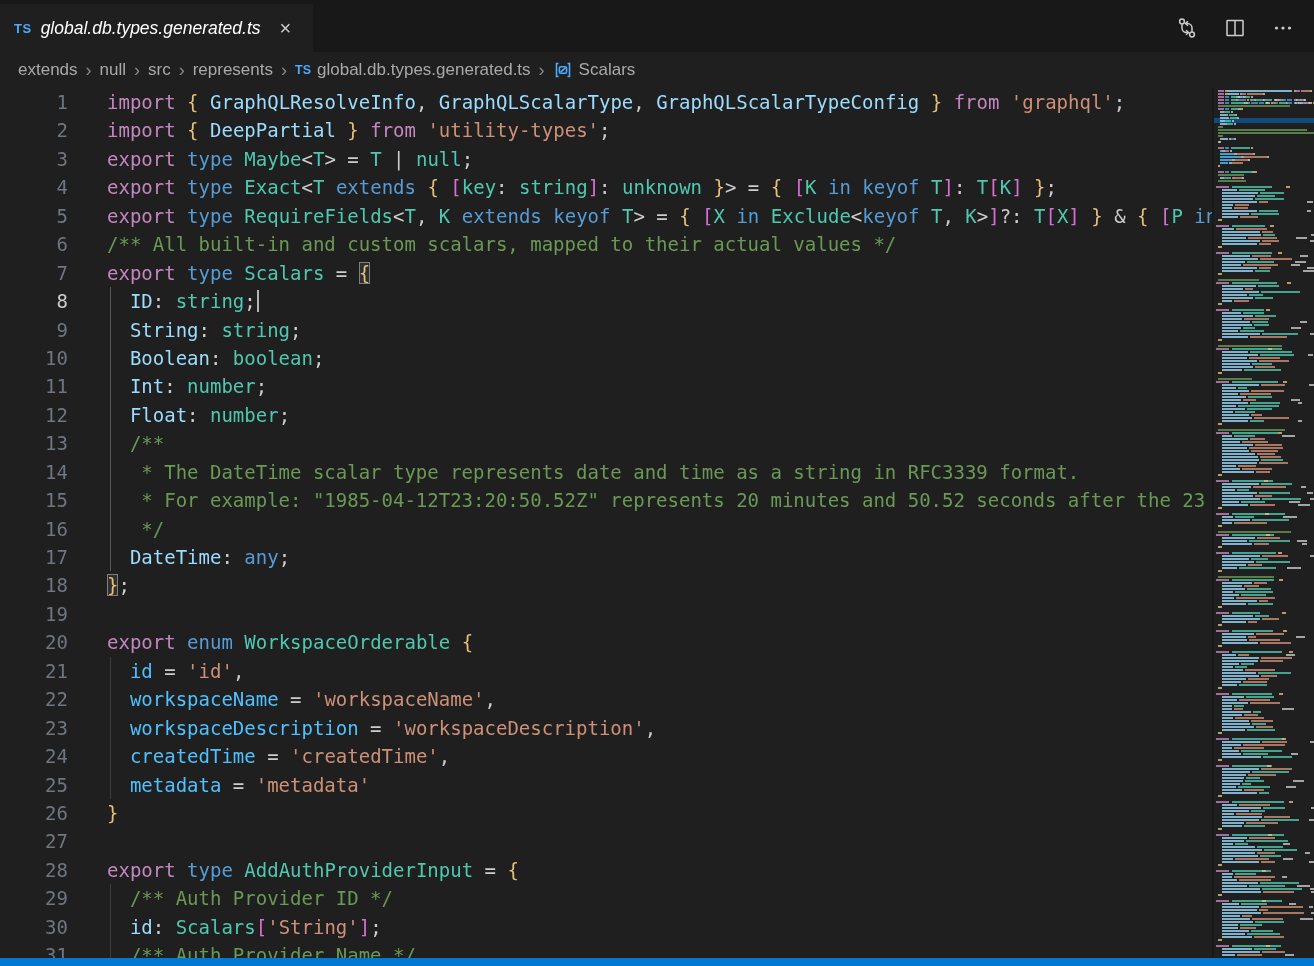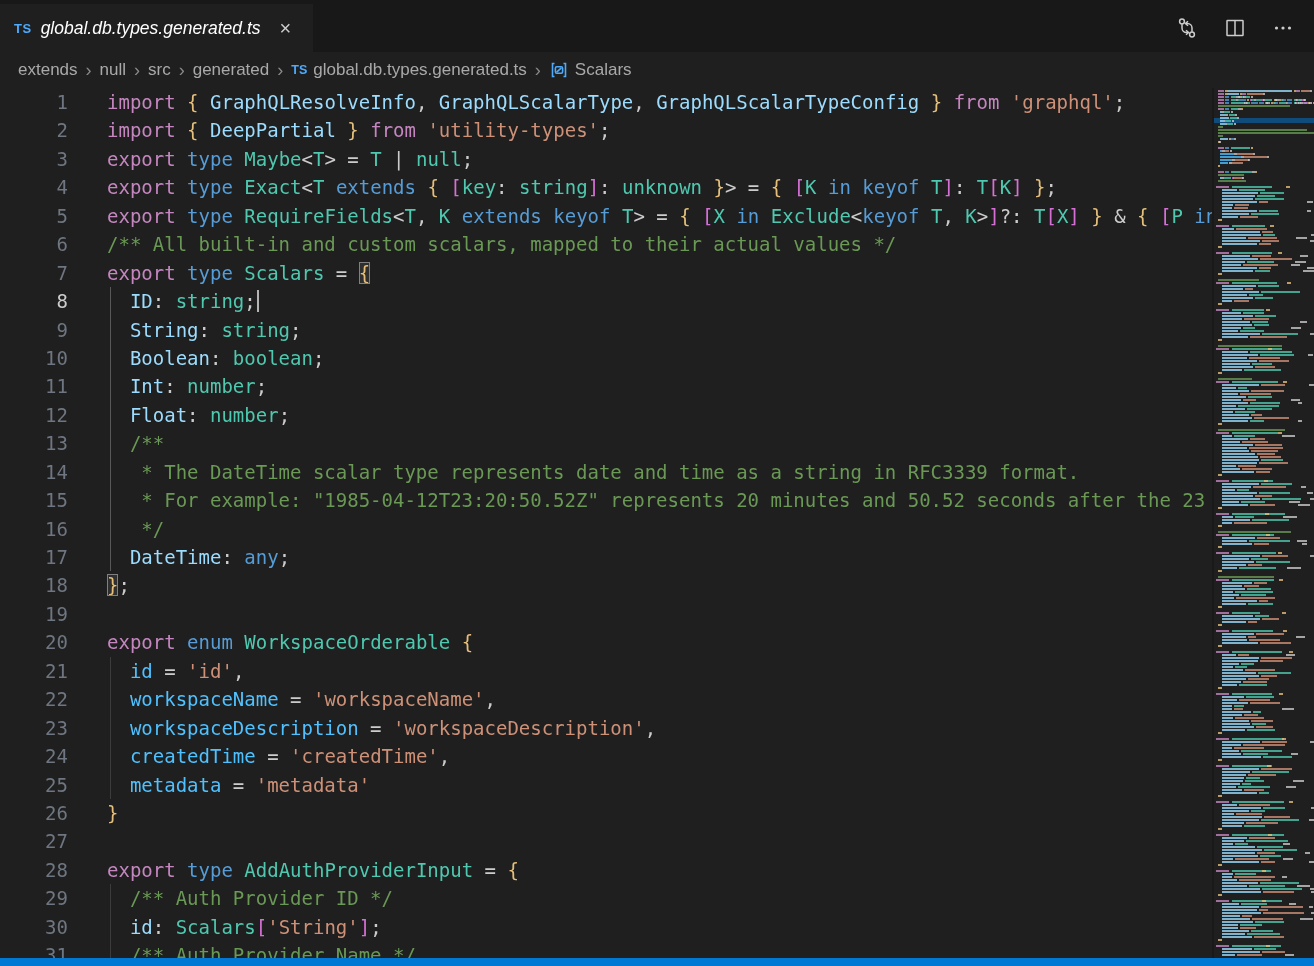--- a/index.html
+++ b/index.html
@@ -82,21 +82,21 @@
   </div>
 
   <div class="breadcrumbs">
     <span id="bc-folders" style="display:flex;align-items:center;gap:8px">
         <span class="bc-item">extends</span>
         <span class="bc-sep">›</span>
         <span class="bc-item">null</span>
         <span class="bc-sep">›</span>
         <span class="bc-item">src</span>
         <span class="bc-sep">›</span>
-        <span class="bc-item">generated</span>
+        <span class="bc-item">represents</span>
         <span class="bc-sep">›</span>
       </span>
     <span class="bc-item">
       <span class="bc-ts">TS</span>
       <span>global.db.types.generated.ts</span>
     </span>
     <span class="bc-sep">›</span>
     <span class="bc-item bc-sym">
       <svg width="20" height="20" viewBox="0 0 20 20" fill="none" stroke="#4daafc" stroke-width="1.6">
         <path d="M5.5 3.5 H3.5 V16.5 H5.5"></path>

